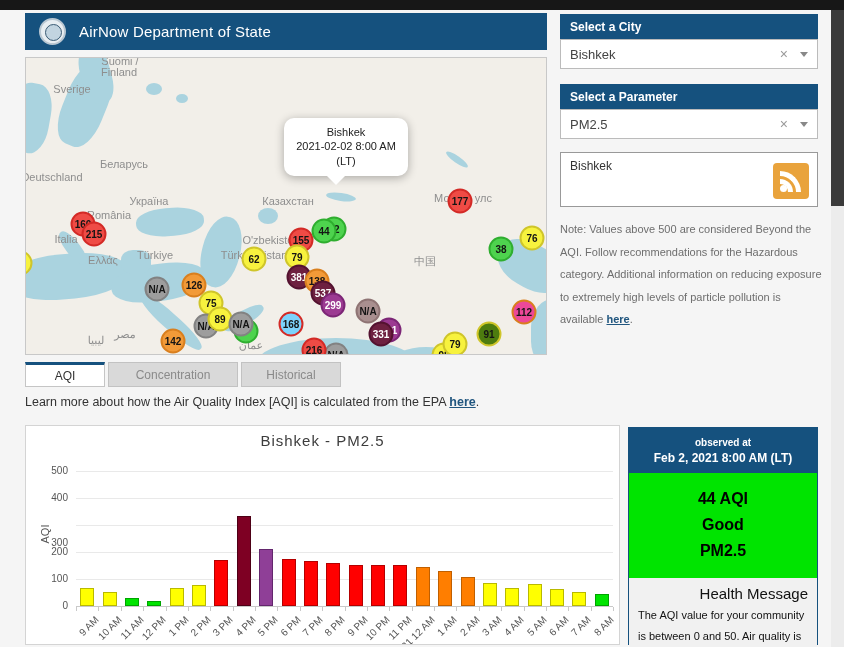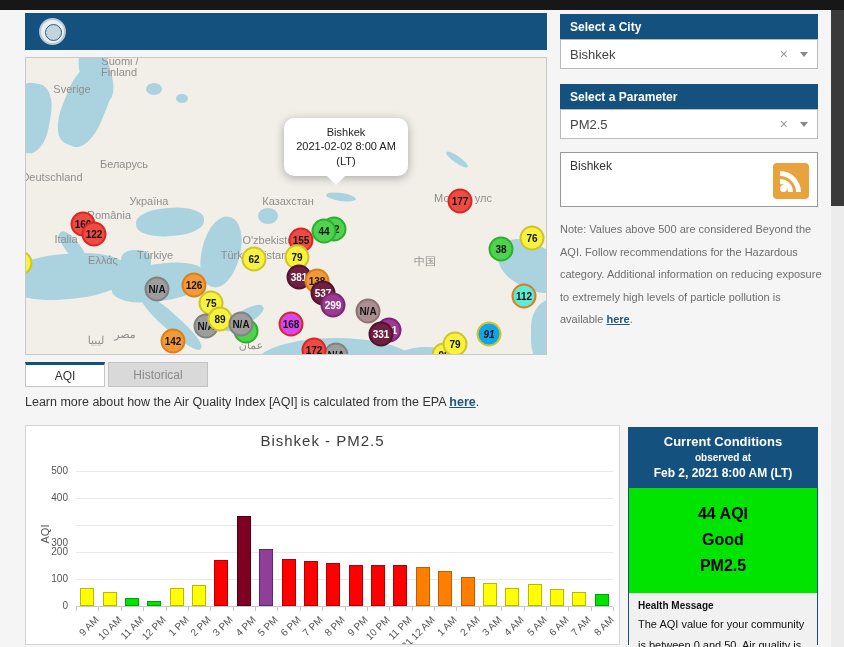--- a/index.html
+++ b/index.html
@@ -53,21 +53,21 @@
 
   
   .cond { position:absolute; left:628px; top:427px; width:190px; height:218px; border:1px solid #15517e; background:#fff; }
   .cond-header { background:#15517e; color:#fff; text-align:center; padding:6px 4px 8px; }
   .cond-title { font-size:13px; font-weight:bold; }
   .cond-observed { font-size:10px; font-weight:bold; margin-top:3px; }
   .cond-date { font-size:12px; font-weight:bold; margin-top:3px; }
   .cond-aqi { background:#00e400; text-align:center; padding:13px 0 14px; color:#000; }
   .cond-aqi div { font-size:16px; font-weight:bold; line-height:26px; }
   .cond-health { background:#f1f1f1; padding:7px 9px; }
-  .health-title { font-size:10px; font-weight:bold; text-align:left; margin-bottom:3px; color:#111; }
+  .health-title { font-size:15px; font-weight:normal; text-align:right; margin-bottom:3px; color:#111; }
   .health-text { font-size:11px; line-height:1.95; color:#111; }
 
   
   .side-header { position:absolute; left:560px; width:258px; height:25px; background:#15517e; color:#fff; font-size:12px; font-weight:bold; display:flex; align-items:center; padding-left:10px; }
   .dropdown { position:absolute; left:560px; width:258px; height:30px; background:#fff; border:1px solid #bbb; display:flex; align-items:center; padding:0 9px; font-size:13px; color:#444; }
   .dd-clear { margin-left:auto; color:#999; font-size:14px; }
   .dd-caret { width:0; height:0; border-left:4px solid transparent; border-right:4px solid transparent; border-top:5px solid #888; margin-left:12px; }
   .rss-box { position:absolute; left:560px; top:152px; width:258px; height:55px; background:#fff; border:1px solid #999; padding:6px 9px; font-size:12px; color:#333; }
   .rss-icon { position:absolute; right:8px; top:10px; width:36px; height:36px; background:#e9a33c; border-radius:4px; }
   .rss-icon::before { content:""; position:absolute; left:7px; bottom:7px; width:7px; height:7px; background:#fff; border-radius:50%; }
@@ -76,20 +76,21 @@
   .rss-wave.big { left:7px; bottom:7px; width:21px; height:21px; }
   .note { position:absolute; left:560px; top:218px; width:262px; font-size:11px; color:#6e6e6e; line-height:2.05; }
 </style>
 </head>
 <body>
 
 <div class="top-strip"></div>
 
 <div class="app-header">
   <div class="seal"></div>
+  <div class="app-title">AirNow Department of State</div>
 </div>
 
 <div class="map">
 
   <div class="water" style="left:38px;top:5px;width:42px;height:85px;border-radius:40%;transform:rotate(22deg)"></div>
   <div class="water" style="left:55px;top:-12px;width:30px;height:58px;border-radius:40%;transform:rotate(-15deg)"></div>
   <div class="water" style="left:-16px;top:25px;width:40px;height:70px;border-radius:40%;transform:rotate(10deg)"></div>
   <div class="water" style="left:120px;top:25px;width:16px;height:12px;border-radius:50%"></div>
   <div class="water" style="left:150px;top:36px;width:12px;height:9px;border-radius:50%"></div>
   <div class="water" style="left:-20px;top:196px;width:122px;height:45px;border-radius:45%;transform:rotate(-5deg)"></div>
@@ -120,63 +121,64 @@
     <div class="map-label" style="left: 129px; top: 197px;">Türkiye</div>
     <div class="map-label" style="left: 262px; top: 143px;">Казахстан</div>
     <div class="map-label" style="left: 245px; top: 182px;">O'zbekiston</div>
     <div class="map-label" style="left: 228px; top: 197px;">Türkmenistan</div>
     <div class="map-label" style="left: 437px; top: 140px;">Монгол улс</div>
     <div class="map-label" style="left: 399px; top: 203px;">中国</div>
     <div class="map-label" style="left: 99px; top: 276px;">مصر</div>
     <div class="map-label" style="left: 70px; top: 282px;">ليبيا</div>
     <div class="map-label" style="left: 225px; top: 287px;">عمان</div>
     <div class="marker" style="background: rgb(239, 75, 69); border-color: rgb(211, 42, 38); color: rgb(20, 20, 20); left: 57px; top: 166px;">160</div>
-    <div class="marker" style="background: rgb(239, 75, 69); border-color: rgb(211, 42, 38); color: rgb(20, 20, 20); left: 68px; top: 176px;">122</div>
+    <div class="marker" style="background: rgb(239, 75, 69); border-color: rgb(211, 42, 38); color: rgb(20, 20, 20); left: 68px; top: 176px;">215</div>
     <div class="marker" style="background: rgb(247, 242, 62); border-color: rgb(207, 197, 42); color: rgb(20, 20, 20); left: -6px; top: 205px;"></div>
     <div class="marker" style="background: rgb(157, 157, 157); border-color: rgb(130, 130, 130); color: rgb(20, 20, 20); left: 131px; top: 231px;">N/A</div>
     <div class="marker" style="background: rgb(242, 154, 56); border-color: rgb(217, 127, 30); color: rgb(20, 20, 20); left: 168px; top: 227px;">126</div>
     <div class="marker" style="background: rgb(247, 242, 62); border-color: rgb(207, 197, 42); color: rgb(20, 20, 20); left: 185px; top: 245px;">75</div>
     <div class="marker" style="background: rgb(157, 157, 157); border-color: rgb(130, 130, 130); color: rgb(20, 20, 20); left: 180px; top: 268px;">N/A</div>
     <div class="marker" style="background: rgb(247, 242, 62); border-color: rgb(207, 197, 42); color: rgb(20, 20, 20); left: 194px; top: 261px;">89</div>
     <div class="marker" style="background: rgb(78, 211, 78); border-color: rgb(47, 174, 47); color: rgb(20, 20, 20); left: 220px; top: 273px;"></div>
     <div class="marker" style="background: rgb(157, 157, 157); border-color: rgb(130, 130, 130); color: rgb(20, 20, 20); left: 215px; top: 266px;">N/A</div>
     <div class="marker" style="background: rgb(242, 154, 56); border-color: rgb(217, 127, 30); color: rgb(20, 20, 20); left: 147px; top: 283px;">142</div>
     <div class="marker" style="background: rgb(247, 242, 62); border-color: rgb(207, 197, 42); color: rgb(20, 20, 20); left: 228px; top: 201px;">62</div>
     <div class="marker" style="background: rgb(239, 75, 69); border-color: rgb(211, 42, 38); color: rgb(20, 20, 20); left: 275px; top: 182px;">155</div>
     <div class="marker" style="background: rgb(247, 242, 62); border-color: rgb(207, 197, 42); color: rgb(20, 20, 20); left: 271px; top: 199px;">79</div>
     <div class="marker" style="background: rgb(110, 32, 64); border-color: rgb(84, 18, 48); color: rgb(255, 255, 255); left: 273px; top: 219px;">381</div>
     <div class="marker" style="background: rgb(242, 154, 56); border-color: rgb(217, 127, 30); color: rgb(20, 20, 20); left: 291px; top: 223px;">138</div>
     <div class="marker" style="background: rgb(110, 32, 64); border-color: rgb(84, 18, 48); color: rgb(255, 255, 255); left: 297px; top: 235px;">537</div>
     <div class="marker" style="background: rgb(156, 58, 146); border-color: rgb(124, 38, 118); color: rgb(255, 255, 255); left: 307px; top: 247px;">299</div>
-    <div class="marker" style="background: #d946ef; border-color: rgb(211, 42, 38); color: rgb(20, 20, 20); left: 265px; top: 266px;">168</div>
+    <div class="marker" style="background: #7dd3fc; border-color: rgb(211, 42, 38); color: rgb(20, 20, 20); left: 265px; top: 266px;">168</div>
     <div class="marker" style="background: rgb(169, 143, 143); border-color: rgb(143, 116, 116); color: rgb(20, 20, 20); left: 342px; top: 253px;">N/A</div>
     <div class="marker" style="background: rgb(156, 58, 146); border-color: rgb(124, 38, 118); color: rgb(255, 255, 255); left: 363px; top: 272px;">281</div>
     <div class="marker" style="background: rgb(110, 32, 64); border-color: rgb(84, 18, 48); color: rgb(255, 255, 255); left: 355px; top: 276px;">331</div>
     <div class="marker" style="background: rgb(157, 157, 157); border-color: rgb(130, 130, 130); color: rgb(20, 20, 20); left: 310px; top: 297px;">N/A</div>
-    <div class="marker" style="background: rgb(239, 75, 69); border-color: rgb(211, 42, 38); color: rgb(20, 20, 20); left: 288px; top: 292px;">172</div>
+    <div class="marker" style="background: rgb(239, 75, 69); border-color: rgb(211, 42, 38); color: rgb(20, 20, 20); left: 288px; top: 292px;">216</div>
     <div class="marker" style="background: rgb(247, 242, 62); border-color: rgb(207, 197, 42); color: rgb(20, 20, 20); left: 418px; top: 297px;">98</div>
     <div class="marker" style="background: rgb(247, 242, 62); border-color: rgb(207, 197, 42); color: rgb(20, 20, 20); left: 429px; top: 286px;">79</div>
-    <div class="marker" style="background: #0ea5e9; border-color: rgb(207, 197, 42); color: rgb(20, 20, 20); left: 463px; top: 276px; font-style: italic;">91</div>
+    <div class="marker" style="background: #4d7c0f; border-color: rgb(207, 197, 42); color: rgb(20, 20, 20); left: 463px; top: 276px;">91</div>
     <div class="marker" style="background: rgb(239, 75, 69); border-color: rgb(211, 42, 38); color: rgb(20, 20, 20); left: 434px; top: 143px;">177</div>
     <div class="marker" style="background: rgb(78, 211, 78); border-color: rgb(47, 174, 47); color: rgb(20, 20, 20); left: 475px; top: 191px;">38</div>
     <div class="marker" style="background: rgb(247, 242, 62); border-color: rgb(207, 197, 42); color: rgb(20, 20, 20); left: 506px; top: 180px;">76</div>
-    <div class="marker" style="background: #5eead4; border-color: rgb(217, 127, 30); color: rgb(20, 20, 20); left: 498px; top: 238px;">112</div>
+    <div class="marker" style="background: #ec4899; border-color: rgb(217, 127, 30); color: rgb(20, 20, 20); left: 498px; top: 254px;">112</div>
     <div class="marker" style="background: rgb(78, 211, 78); border-color: rgb(47, 174, 47); color: rgb(20, 20, 20); left: 308px; top: 171px;">42</div>
     <div class="marker" style="background: rgb(78, 211, 78); border-color: rgb(47, 174, 47); color: rgb(20, 20, 20); left: 298px; top: 173px;">44</div>
     <div class="map-popup">
     <div class="popup-title">
       <div>Bishkek</div>
       <div>2021-02-02 8:00 AM</div>
       <div>(LT)</div>
     </div>
   </div>
 </div>
 
 <div class="tabs">
   <div class="tab active">AQI</div>
+  <div class="tab inactive w-mid">Concentration</div>
   <div class="tab inactive w-sm">Historical</div>
 </div>
 
 <div class="learn-more"><span>Learn more about how the Air Quality Index [AQI] is calculated from the EPA </span><a class="link" href="#">here</a><span>.</span></div>
 
 <div class="chart-card">
   <div class="chart-title">Bishkek - PM2.5</div>
   <div class="ylabel">AQI</div>
   <div class="axisline"></div>
   <div id="plot"></div>
@@ -261,21 +263,20 @@
     <div class="bar" style="left: 524.062px; top: 163.26px; width: 14px; height: 16.74px; background: rgb(255, 255, 0); border-color: rgb(185, 185, 0);"></div>
     <div class="xlabel" style="left: 537.062px; top: 188px;">6 AM</div>
     <div class="bar" style="left: 546.438px; top: 165.96px; width: 14px; height: 14.04px; background: rgb(255, 255, 0); border-color: rgb(185, 185, 0);"></div>
     <div class="xlabel" style="left: 559.438px; top: 188px;">7 AM</div>
     <div class="bar" style="left: 568.812px; top: 168.12px; width: 14px; height: 11.88px; background: rgb(0, 228, 0); border-color: rgb(0, 164, 0);"></div>
     <div class="xlabel" style="left: 581.812px; top: 188px;">8 AM</div>
   </div>
 
 <div class="cond">
   <div class="cond-header">
-    <div class="cond-title">Current Conditions</div>
     <div class="cond-observed">observed at</div>
     <div class="cond-date">Feb 2, 2021 8:00 AM (LT)</div>
   </div>
   <div class="cond-aqi">
     <div>44 AQI</div>
     <div>Good</div>
     <div>PM2.5</div>
   </div>
   <div class="cond-health">
     <div class="health-title">Health Message</div>

